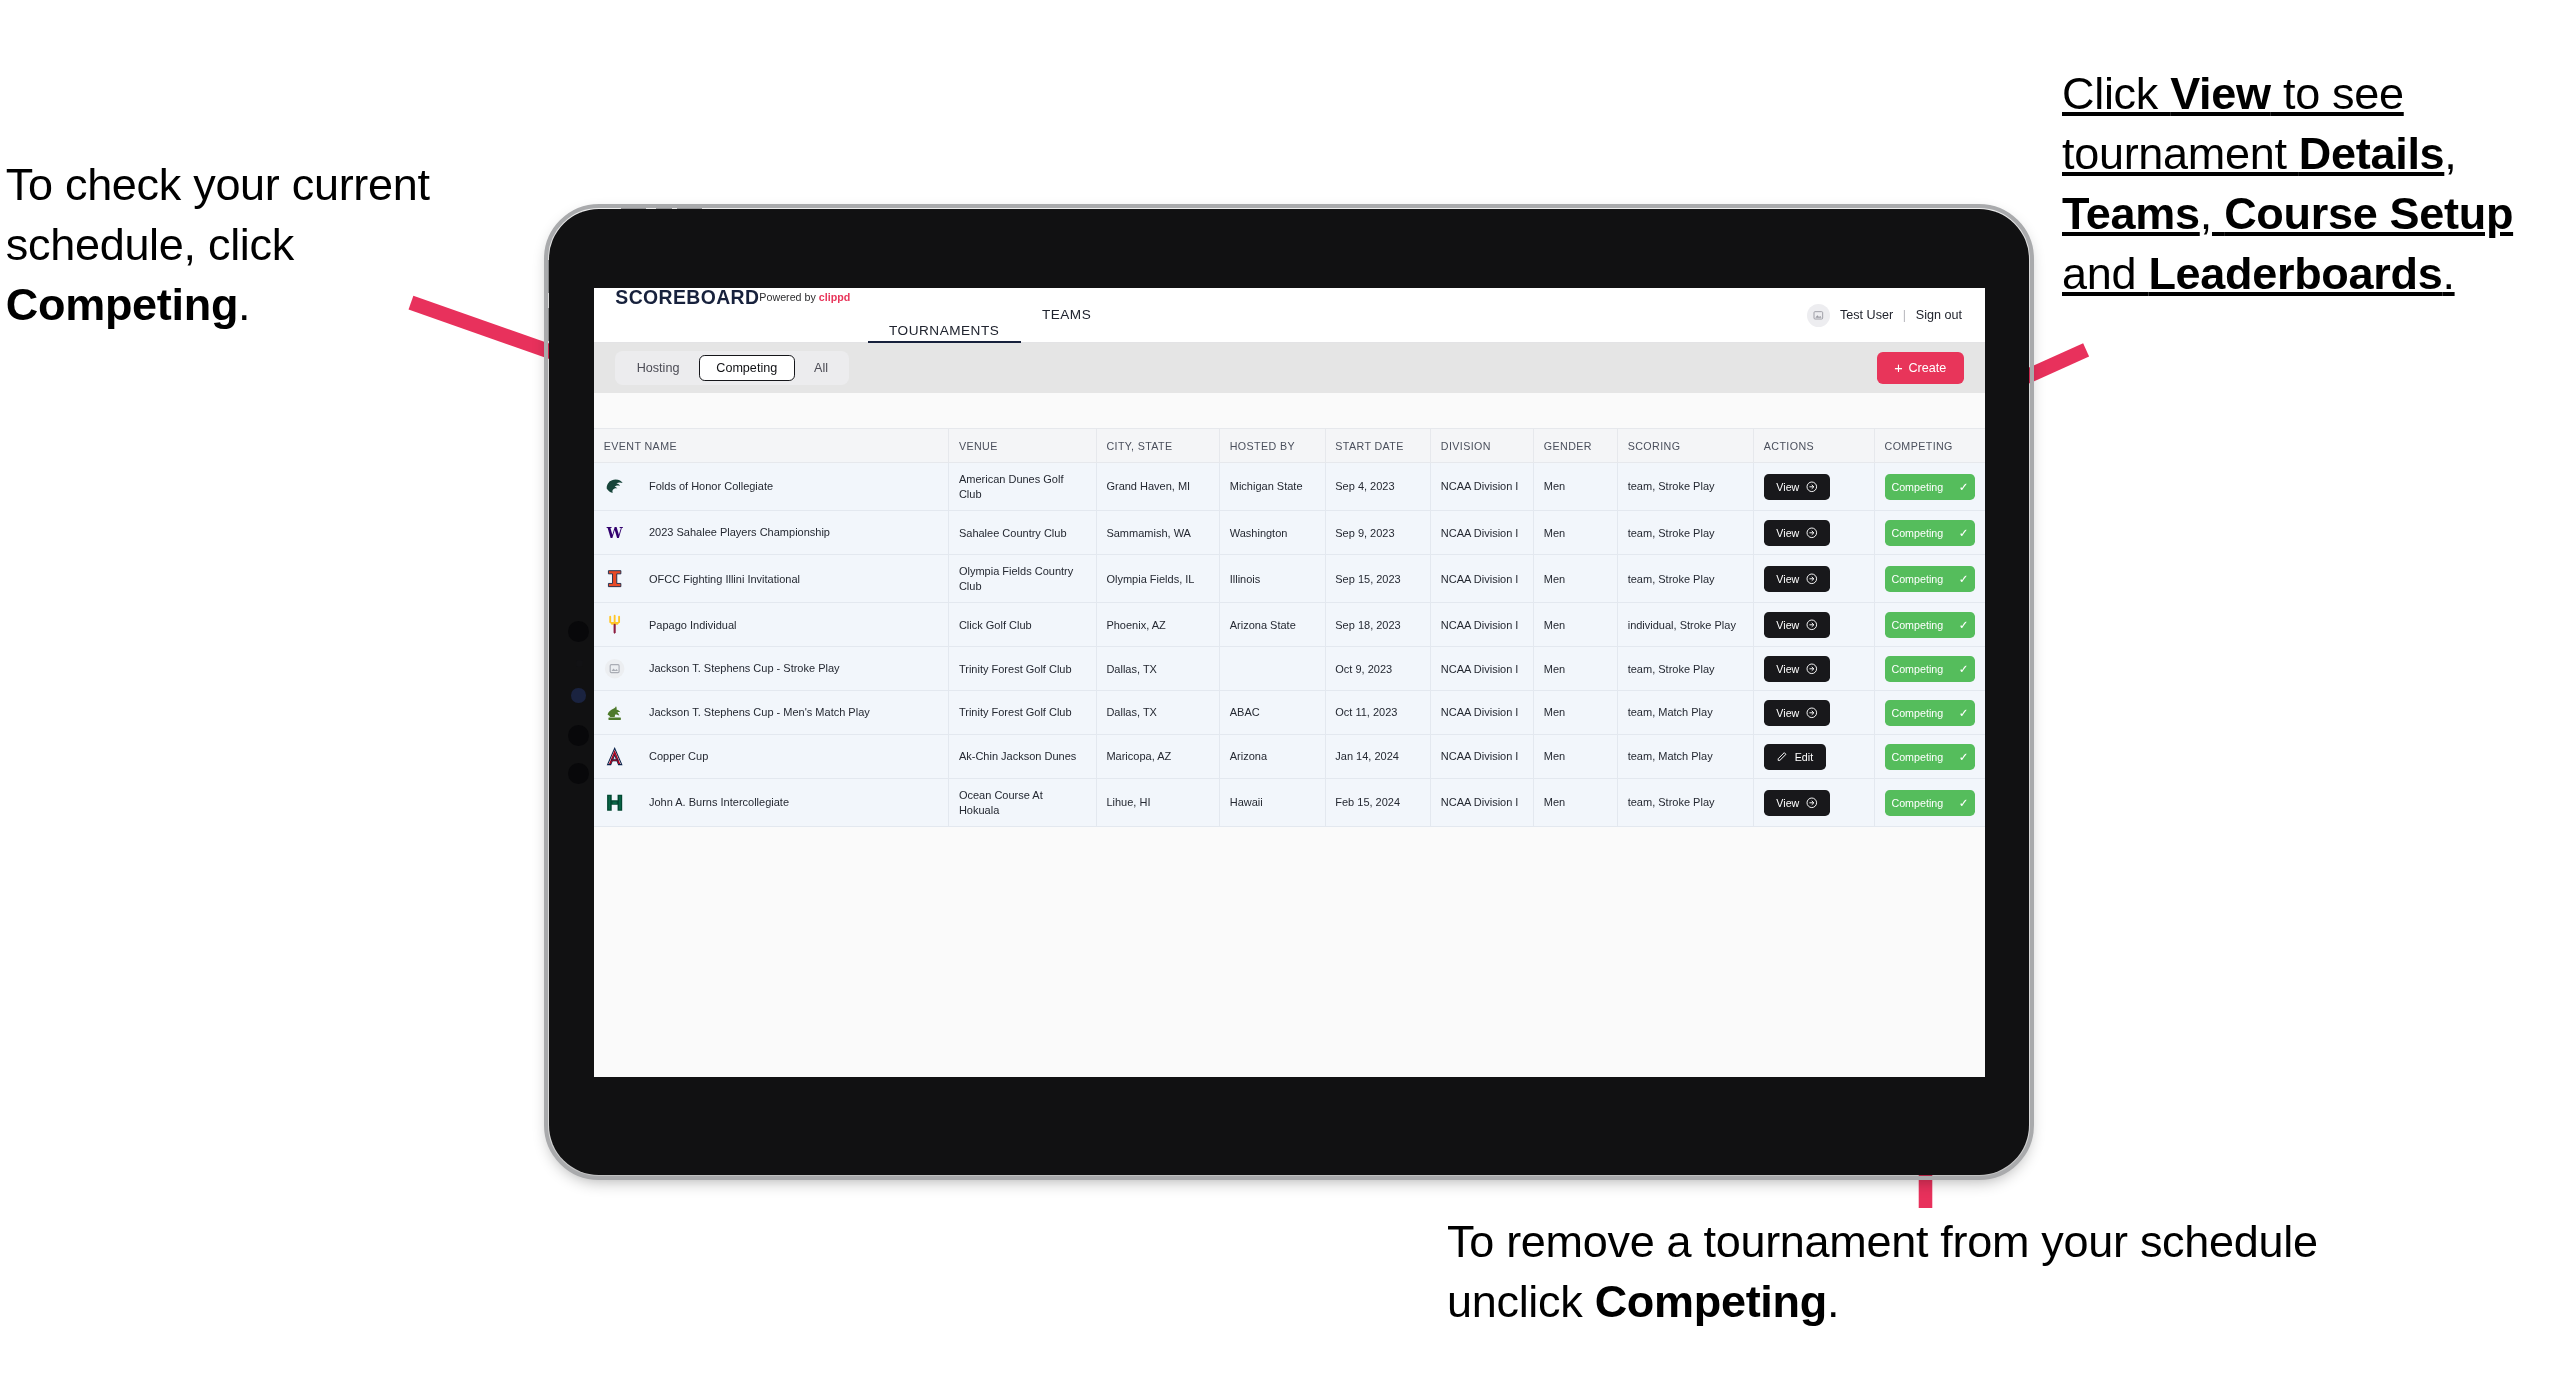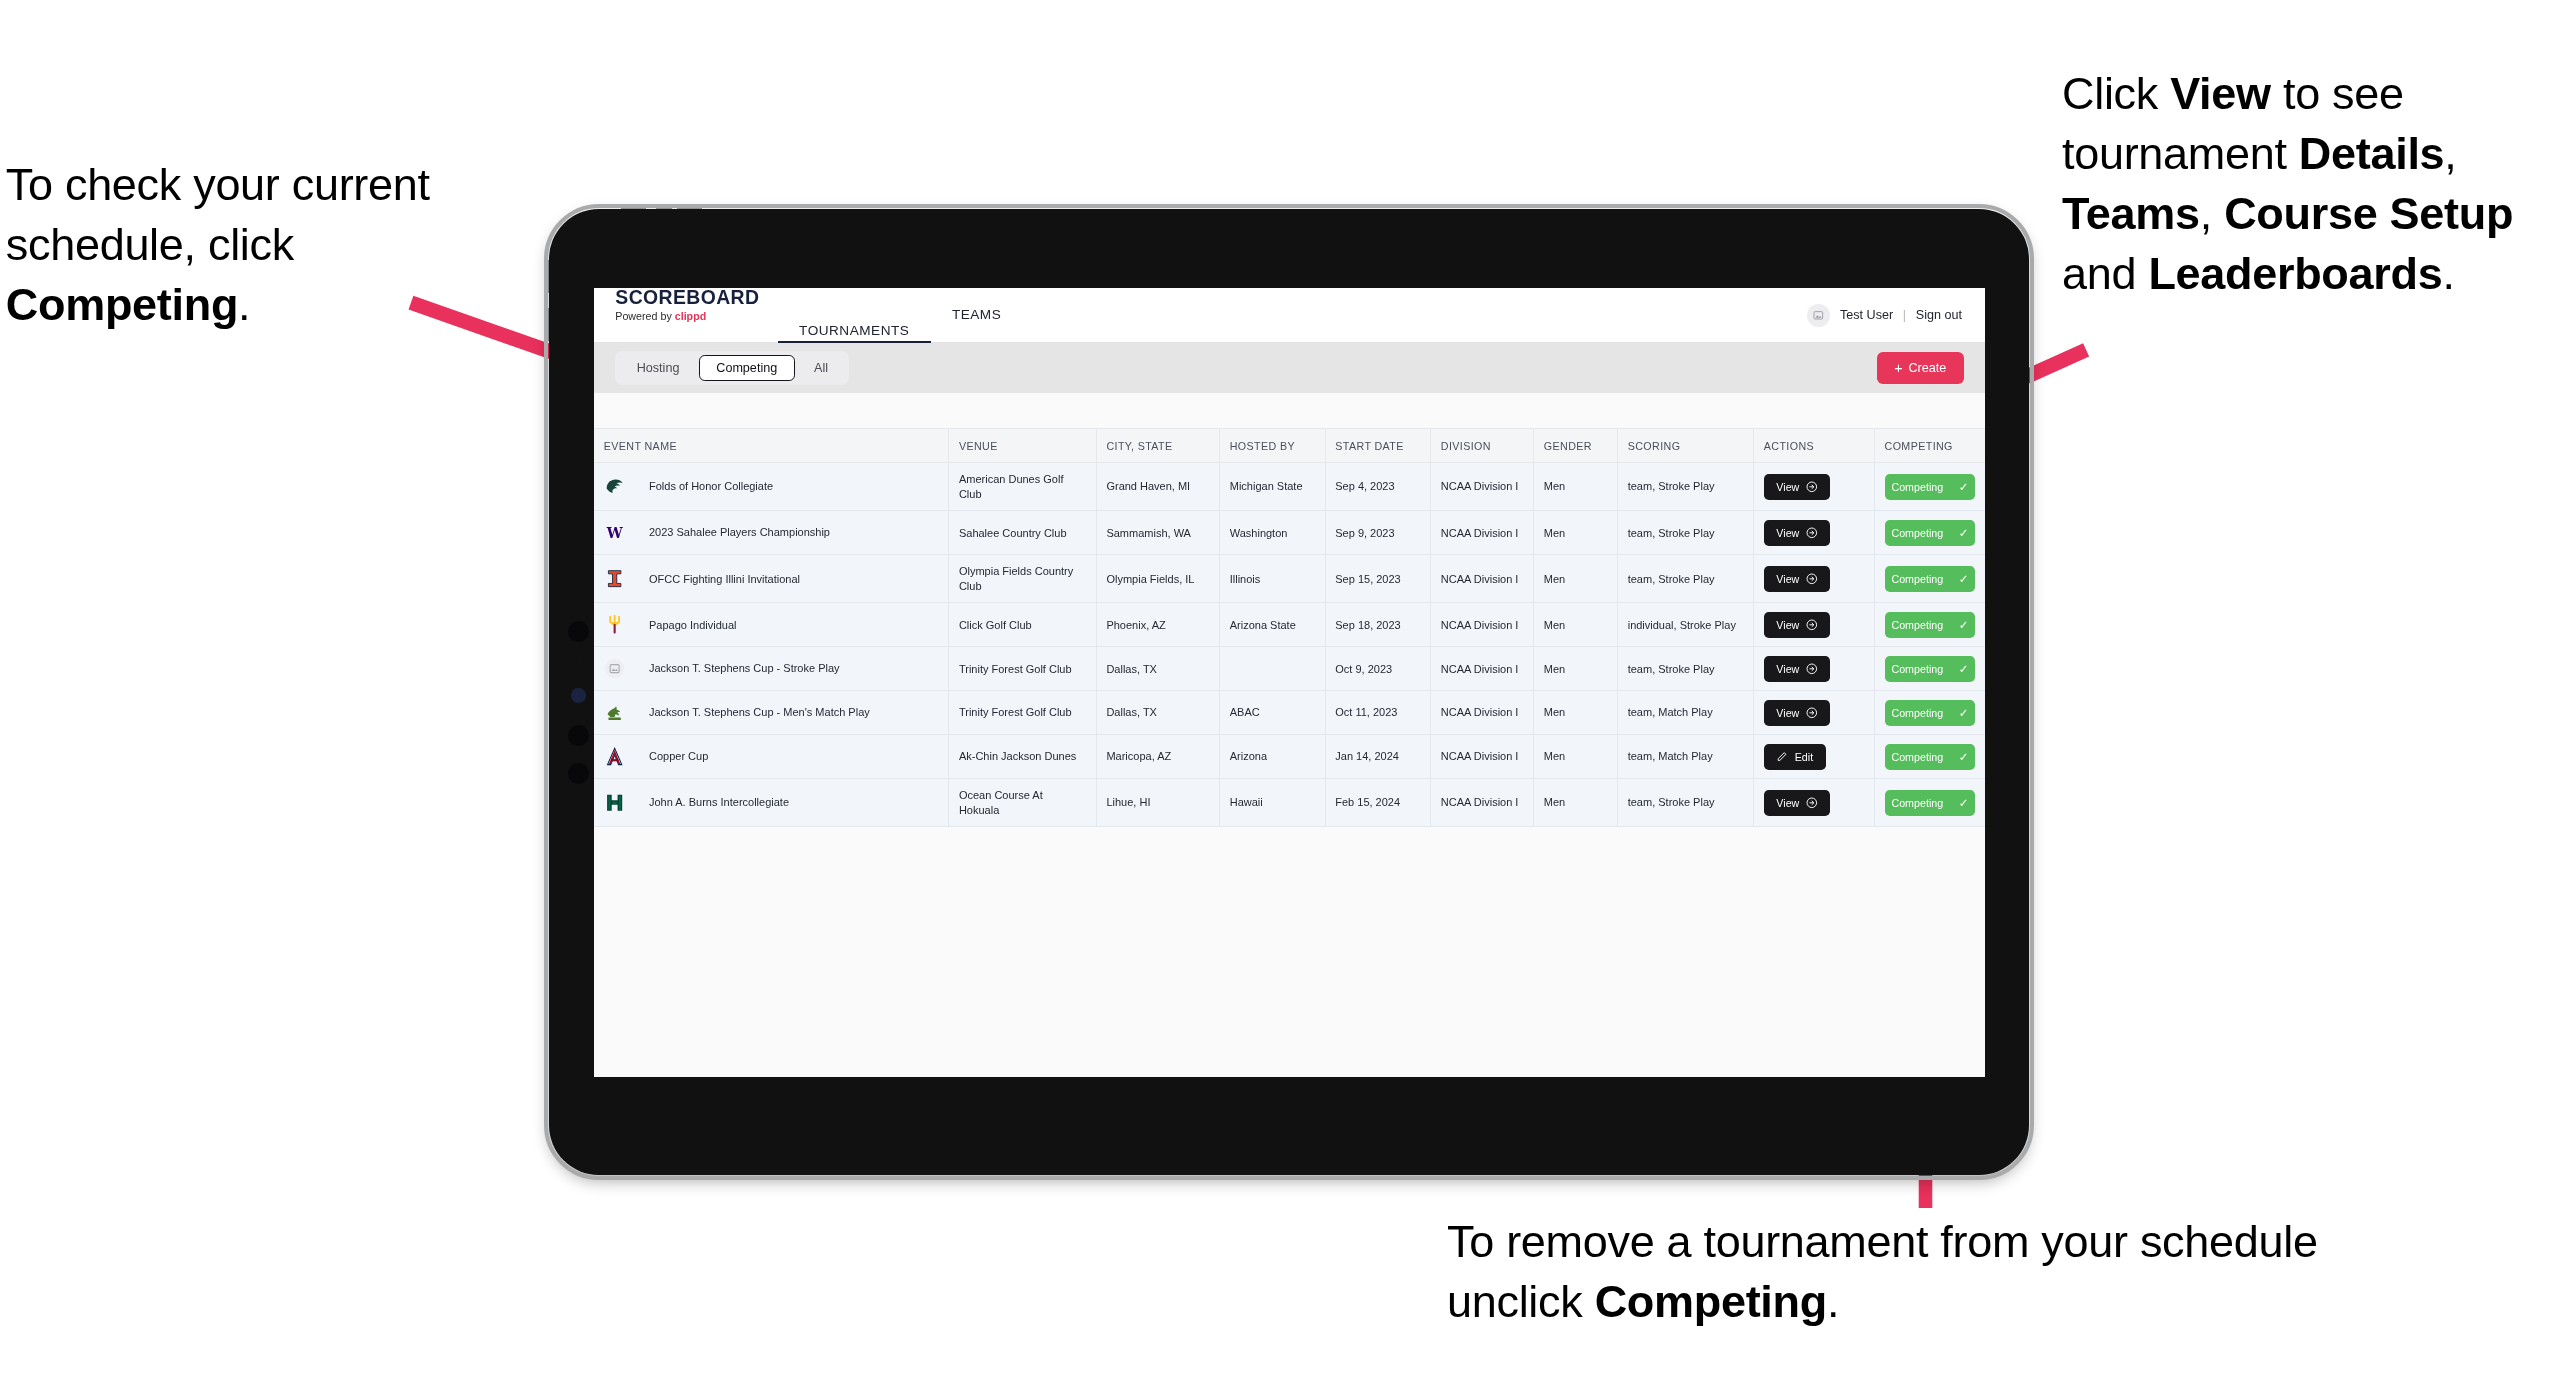--- a/index.html
+++ b/index.html
@@ -16,21 +16,21 @@
     position:absolute;
     color:#000;
     font-family:"Liberation Sans", sans-serif;
     font-weight:400;
     line-height:1.33;
     letter-spacing:-0.3px;
   }
   .anno b{font-weight:700;}
 
   #anno-left{ left:5.8px;  top:155px;  width:466px; font-size:45px; }
-  #anno-right{ left:2062px; top:64px; width:514px; font-size:45px; }
+  #anno-right{ left:2062px; top:64px; width:514px; font-size:45px;text-decoration:underline; }
   #anno-bottom{ left:1447px; top:1212px; width:970px; font-size:45px; }
 
   
   .arrow-svg{position:absolute;overflow:visible;pointer-events:none;}
 
   
   #tablet{
     position:absolute;
     left:549px; top:209px;
     width:1480px; height:966px;
@@ -76,21 +76,21 @@
   
   #app-header{
     height:54px;
     background:#ffffff;
     border-bottom:1px solid #e3e3e5;
     display:flex;
     align-items:stretch;
     position:relative;
   }
   #brand{
-    display:flex;flex-direction:column;
+    display:flex;flex-direction:row;justify-content:center;
     padding:0 17.5px 0 21.3px;
     min-width:145px;
   }
   #brand-title{
     font-size:19.4px;font-weight:700;color:#17213c;
     letter-spacing:0.4px;line-height:1;
     font-family:"Liberation Sans", sans-serif;
   }
   #brand-sub{
     font-size:10.7px;color:#2c2c2e;margin-top:3.9px;line-height:1;

